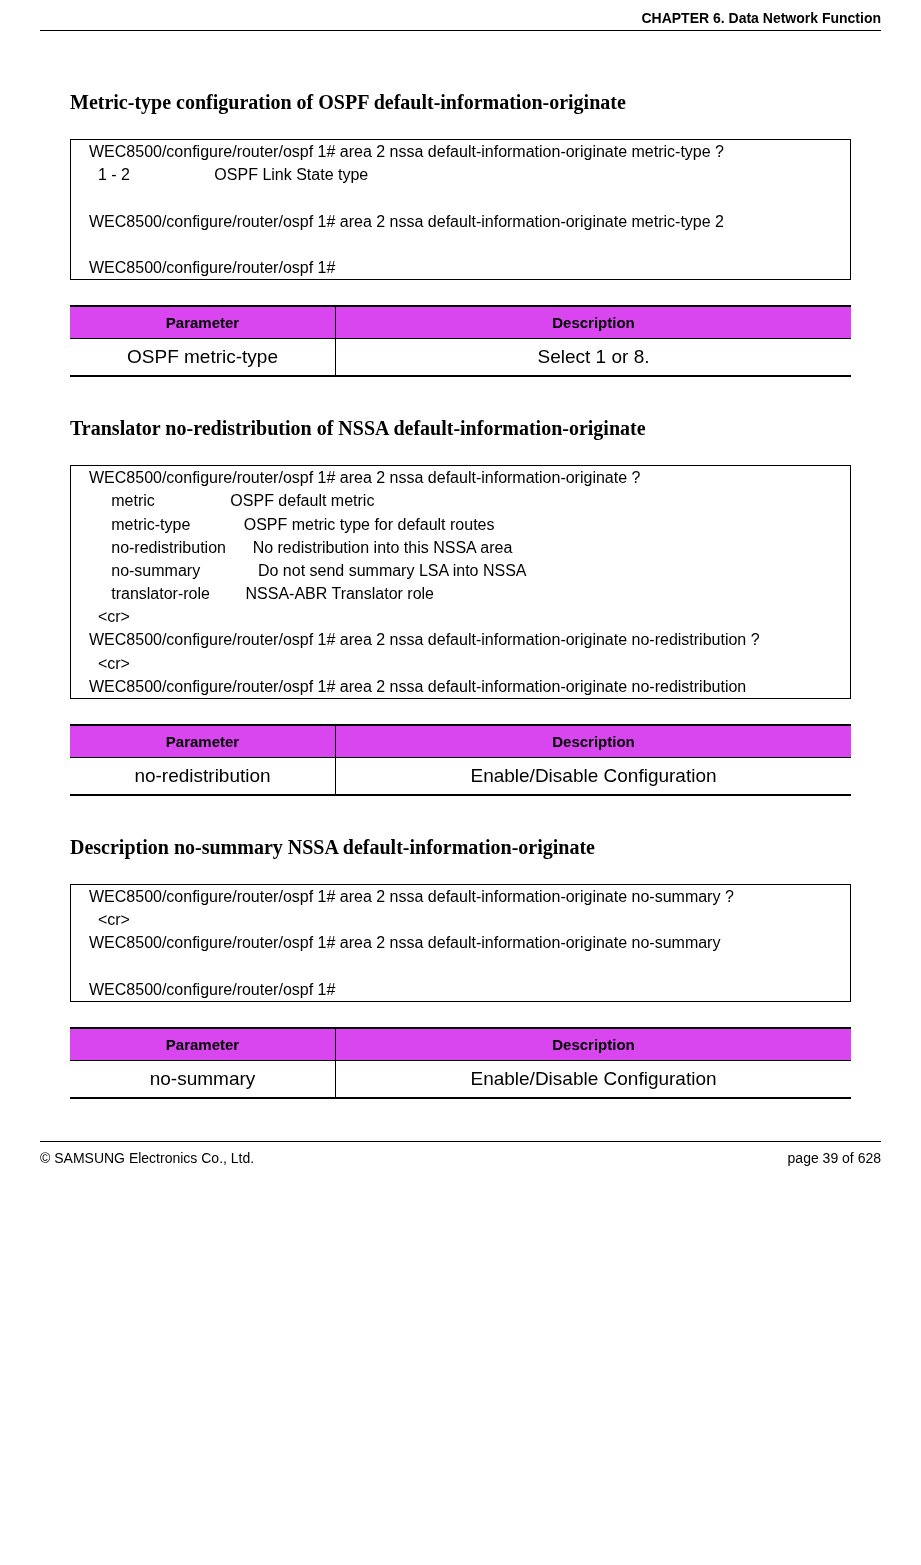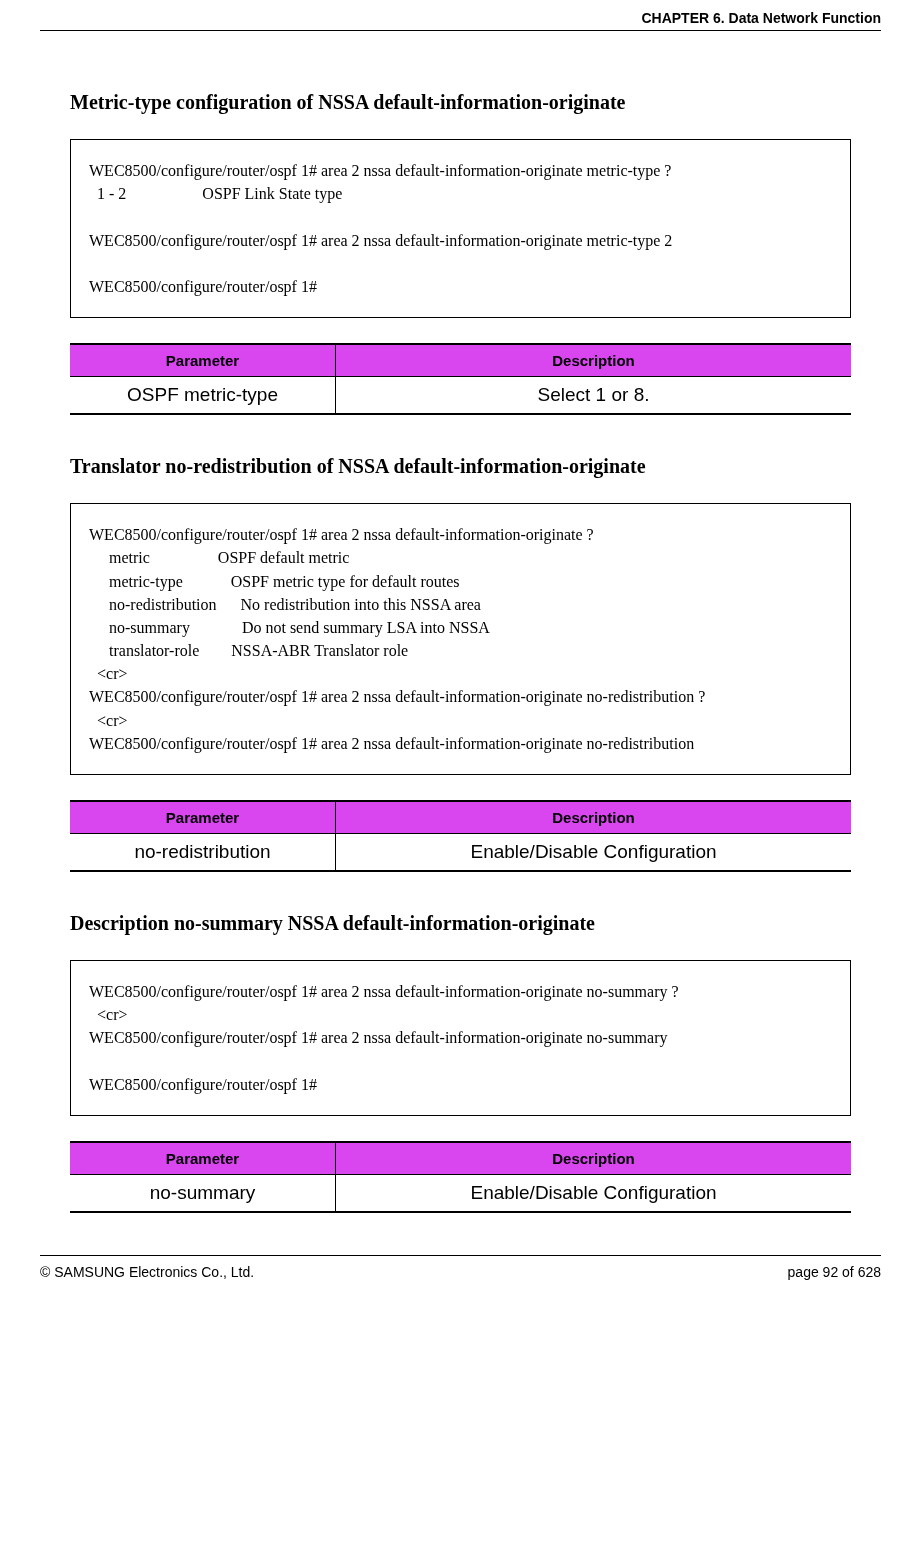--- a/index.html
+++ b/index.html
@@ -19,24 +19,24 @@
       margin-bottom: 60px;
     }
     .section-heading {
       font-family: 'Times New Roman', Times, serif;
       font-weight: bold;
       font-size: 20px;
       margin-left: 30px;
       margin-bottom: 25px;
     }
     .code-block {
-      font-family: Liberation Serif, serif;
+      font-family: Liberation Sans, sans-serif;
       font-size: 16px;
       border: 1.5px solid #000;
-      padding: 19px 18px;
+      padding: 0 18px;
       margin: 0 30px 25px 30px;
       white-space: pre-wrap;
       line-height: 1.45;
     }
     .param-table {
       width: calc(100% - 60px);
       margin: 0 30px 40px 30px;
       border-collapse: collapse;
       border-top: 2px solid #000;
       border-bottom: 2px solid #000;
@@ -66,21 +66,21 @@
       display: flex;
       justify-content: space-between;
       font-size: 14px;
     }
   </style>
 </head>
 <body>
 
 <div class="header-title">CHAPTER 6. Data Network Function</div>
 
-<div class="section-heading">Metric-type configuration of NSSA default-information-originate</div>
+<div class="section-heading">Metric-type configuration of OSPF default-information-originate</div>
 <div class="code-block">WEC8500/configure/router/ospf 1# area 2 nssa default-information-originate metric-type ?
   1 - 2                   OSPF Link State type
 
 WEC8500/configure/router/ospf 1# area 2 nssa default-information-originate metric-type 2
 
 WEC8500/configure/router/ospf 1#</div>
 <table class="param-table">
   <thead>
     <tr>
       <th>Parameter</th>
@@ -137,14 +137,14 @@
   <tbody>
     <tr>
       <td>no-summary</td>
       <td>Enable/Disable Configuration</td>
     </tr>
   </tbody>
 </table>
 
 <div class="footer">
   <span>© SAMSUNG Electronics Co., Ltd.</span>
-  <span>page 92 of 628</span>
+  <span>page 39 of 628</span>
 </div>
 
 </body></html>

